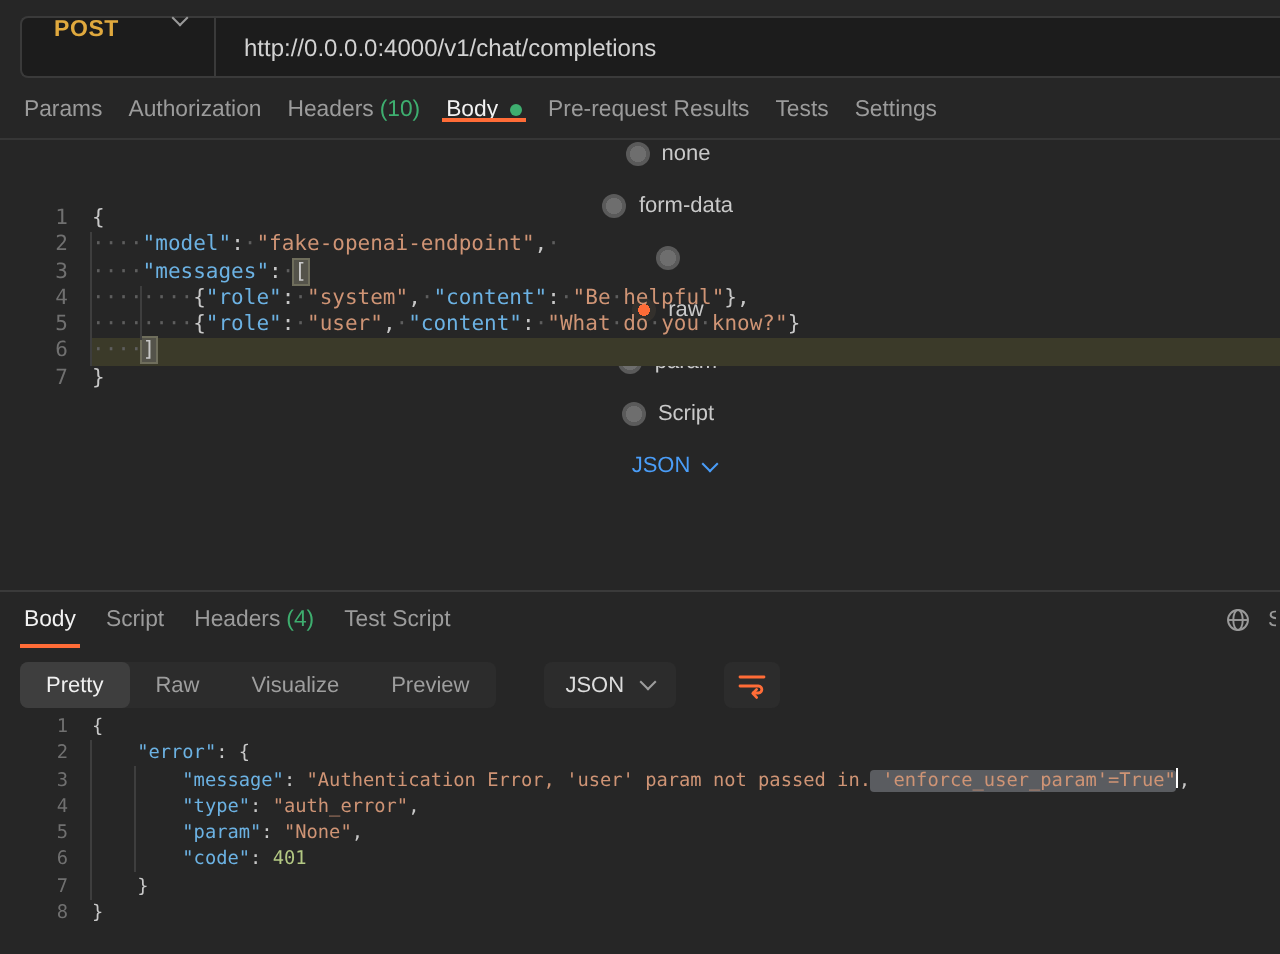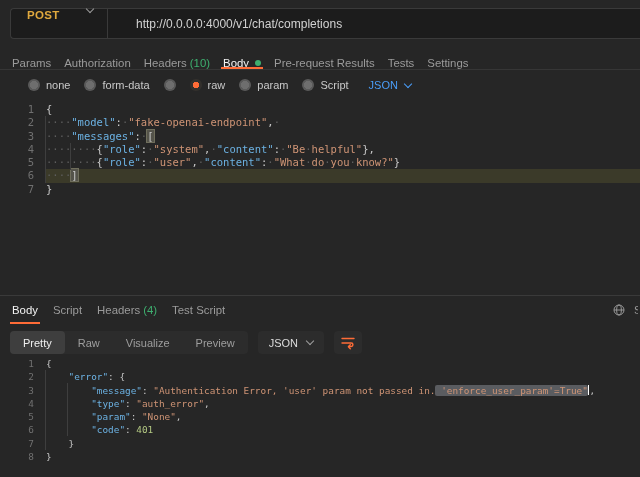--- a/index.html
+++ b/index.html
@@ -13,40 +13,40 @@
   
   .url-bar {
     position:absolute; top:8px; left:10px; right:0; height:31px;
     background:#1c1c1c; border:1px solid #3a3a3a; border-right:none;
     border-radius:4px 0 0 4px; display:flex; align-items:center;
   }
   .method-select { display:flex; align-items:flex-start; width:96px; height:100%; cursor:pointer; }
   .method-label { margin-left:16px; font-size:11.5px; font-weight:bold; color:#e0a93e; letter-spacing:.3px; }
   .method-select .chev { margin-left:auto; margin-right:14px; color:#9a9a9a; }
   .vsep { width:1px; height:100%; background:#3a3a3a; }
-  .url-text { margin-left:28px; font-size:12px; color:#d2d2d2; }
+  .url-text { margin-left:14px; font-size:12px; color:#d2d2d2; }
 
   .chev { display:inline-block; width:6px; height:6px;
     border-right:1.4px solid currentColor; border-bottom:1.4px solid currentColor;
     transform:rotate(45deg); margin-top:-3px; }
 
   
   .req-tabs { position:absolute; top:40px; left:0; right:0; height:30px;
-    display:flex; align-items:flex-end; padding-left:12px; gap:13px;
+    display:flex; align-items:center; padding-left:12px; gap:13px;
     border-bottom:1px solid #363636; font-size:11.4px; }
   .tab { position:relative; display:flex; align-items:center; color:#9b9b9b; cursor:pointer; }
   .tab.active .tlabel { color:#f2f2f2; }
   .tcount { color:#3eae6f; margin-left:3px; }
   .tdot { width:6px; height:6px; border-radius:50%; background:#3eae6f; margin-left:6px; }
   .tunder { position:absolute; left:-2px; right:-2px; bottom:0; height:2px; background:#ff6c37; }
 
   
   .modes-row { position:absolute; top:71px; left:0; right:0; height:28px;
     display:flex; align-items:center; padding-left:28px; gap:14px;
-    font-size:11px; color:#c9c9c9; }
+    font-size:11px; color:#c9c9c9;flex-direction:column; }
   .mode-item { display:flex; align-items:center; gap:6px; cursor:pointer; }
   .radio { width:12px; height:12px; border-radius:50%; flex:none;
     background:radial-gradient(circle,#6e6e6e 0 4px,#5a5a5a 4px 6px); }
   .radio.on { background:radial-gradient(circle,#ff6c37 0 3px,#33302c 3px 6px); }
   .lang-select { display:flex; align-items:center; gap:7px; color:#4a9df8; margin-left:6px; cursor:pointer; font-size:11px; }
 
   
   .editor { position:absolute; left:0; right:0; }
   #editor1 { top:99px; height:196px; padding-top:4px; }
   #editor2 { top:356px; bottom:0; padding-top:1px; }
@@ -65,21 +65,21 @@
 
   .hdivider { position:absolute; left:0; right:0; height:1px; background:#3a3a3a; }
 
   
   .resp-tabs { position:absolute; top:296px; left:0; right:0; height:28px;
     display:flex; align-items:stretch; padding-left:12px; gap:15px; font-size:11.4px; }
   .resp-right { margin-left:auto; display:flex; align-items:center; gap:8px; padding-right:2px; }
   .clip-text { width:4px; overflow:hidden; color:#9a9a9a; font-size:11px; white-space:nowrap; }
 
   
-  .resp-toolbar { position:absolute; top:331px; left:10px; height:23px; display:flex; gap:10px; }
+  .resp-toolbar { position:absolute; top:331px; left:10px; height:23px; display:flex; gap:24px; }
   .segment { display:flex; background:#2c2c2c; border-radius:4px; font-size:11px; color:#9e9e9e; }
   .seg-btn { padding:5px 13px; border-radius:4px; cursor:pointer; display:flex; align-items:center; }
   .seg-btn.active { background:#3e3e3e; color:#f0f0f0; }
   .fmt-btn { display:flex; align-items:center; gap:9px; background:#2c2c2c; border-radius:4px;
     padding:0 11px; font-size:11px; color:#dcdcdc; cursor:pointer; }
   .fmt-btn .chev { color:#9e9e9e; }
   .icon-btn { width:28px; background:#2c2c2c; border-radius:4px; display:flex;
     align-items:center; justify-content:center; cursor:pointer; }
 </style>
 </head>

